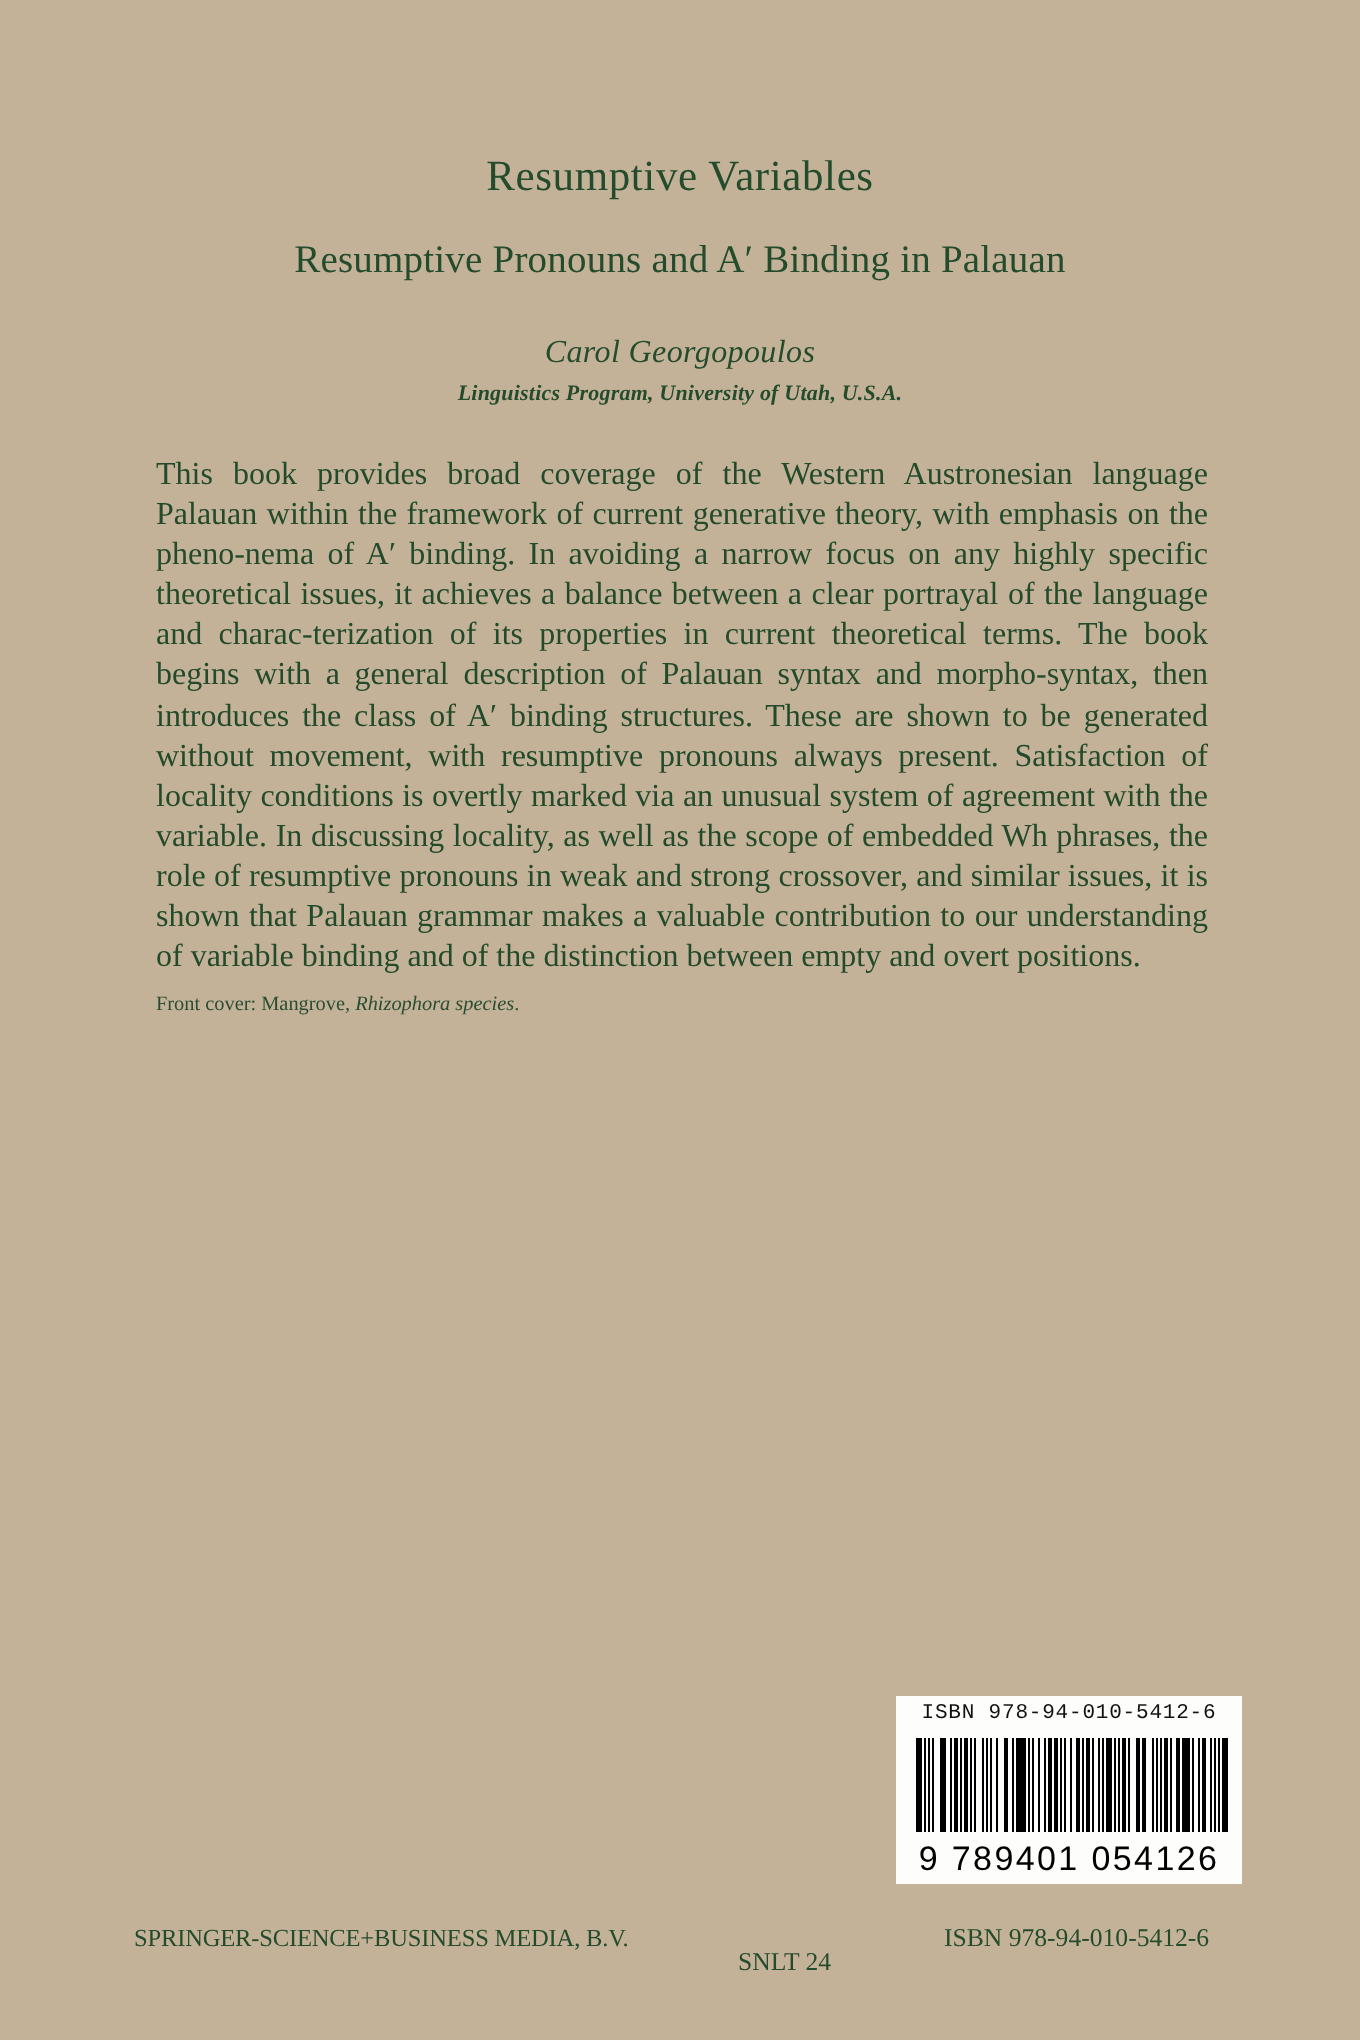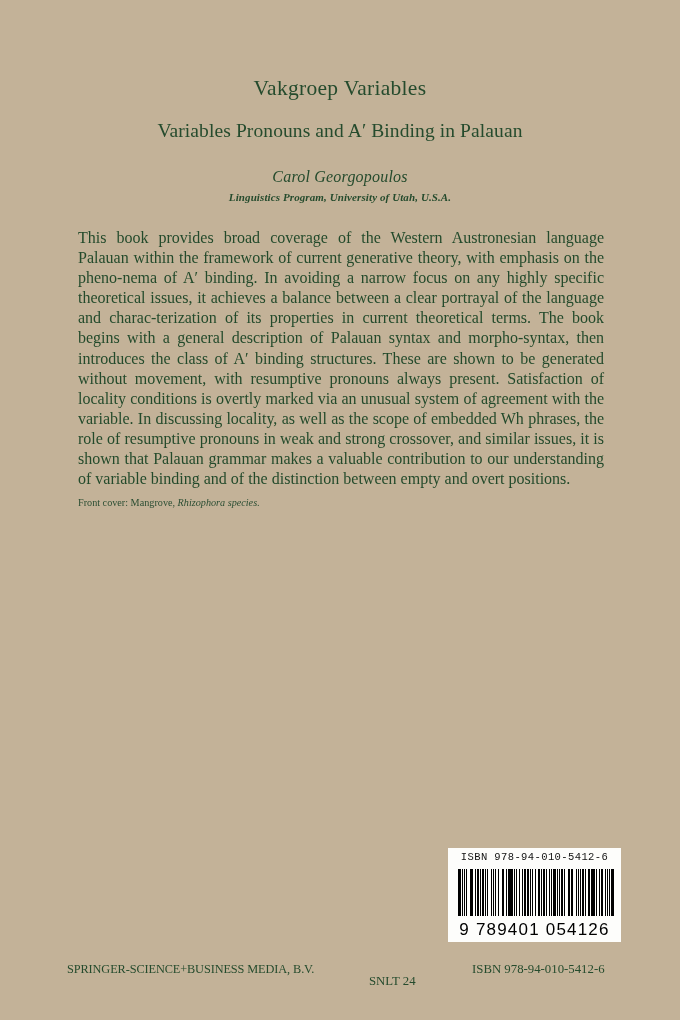--- a/index.html
+++ b/index.html
@@ -169,22 +169,22 @@
     color: #254b2d;
     white-space: nowrap;
   }
 </style>
 </head>
 <body>
 
 <div class="cover">
 
   <div class="title-block">
-    <div class="main-title">Vakgroep Variables</div>
-    <div class="subtitle">Variables Pronouns and A′ Binding in Palauan</div>
+    <div class="main-title">Resumptive Variables</div>
+    <div class="subtitle">Resumptive Pronouns and A′ Binding in Palauan</div>
     <div class="author">Carol Georgopoulos</div>
     <div class="affiliation">Linguistics Program, University of Utah, U.S.A.</div>
   </div>
 
   <div class="abstract">This book provides broad coverage of the Western Austronesian language Palauan within the framework of current generative theory, with emphasis on the pheno-nema of A′ binding. In avoiding a narrow focus on any highly specific theoretical issues, it achieves a balance between a clear portrayal of the language and charac-terization of its properties in current theoretical terms. The book begins with a general description of Palauan syntax and morpho-syntax, then introduces the class of A′ binding structures. These are shown to be generated without movement, with resumptive pronouns always present. Satisfaction of locality conditions is overtly marked via an unusual system of agreement with the variable. In discussing locality, as well as the scope of embedded Wh phrases, the role of resumptive pronouns in weak and strong crossover, and similar issues, it is shown that Palauan grammar makes a valuable contribution to our understanding of variable binding and of the distinction between empty and overt positions.</div>
 
   <div class="credit">
     <div><span>Front cover: Mangrove, </span><em>Rhizophora species</em><span>.</span></div>
   </div>
 

